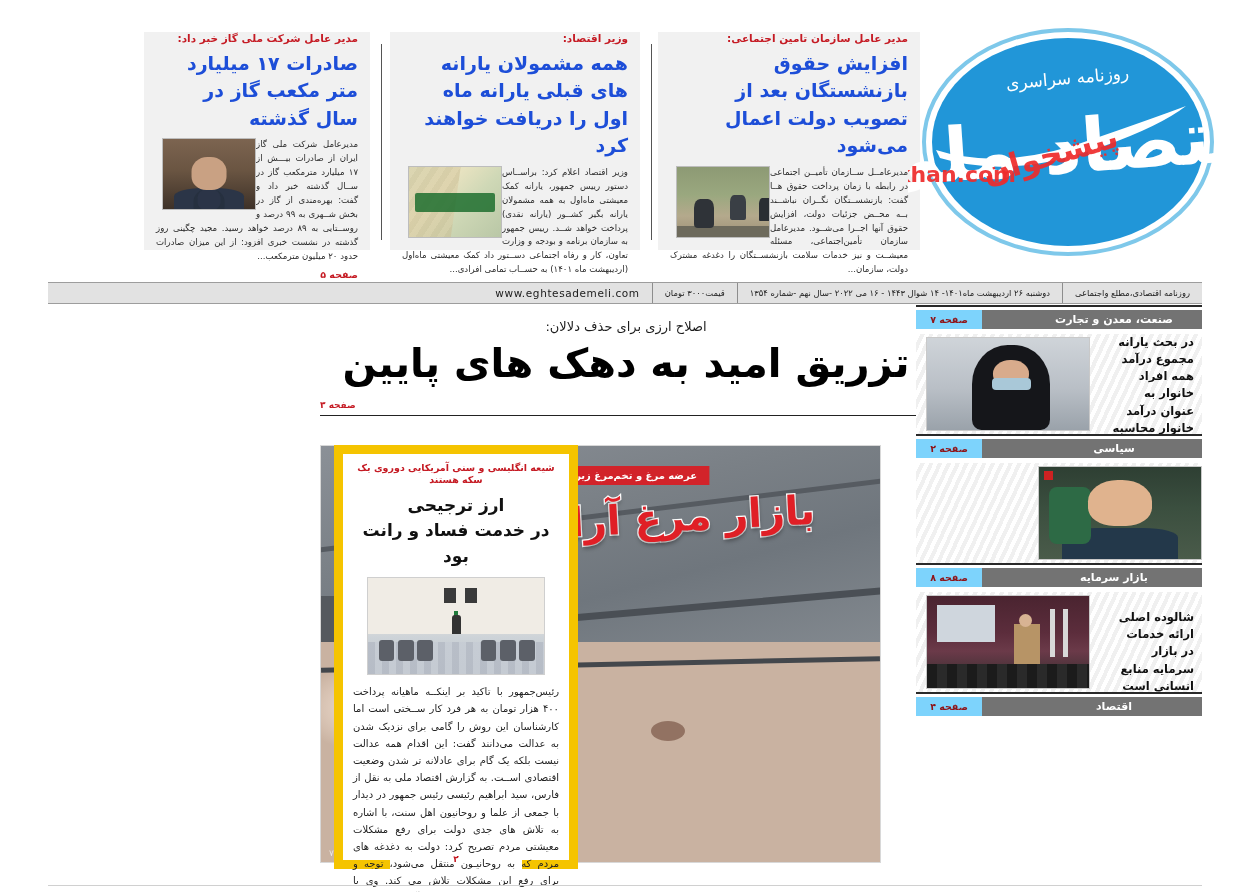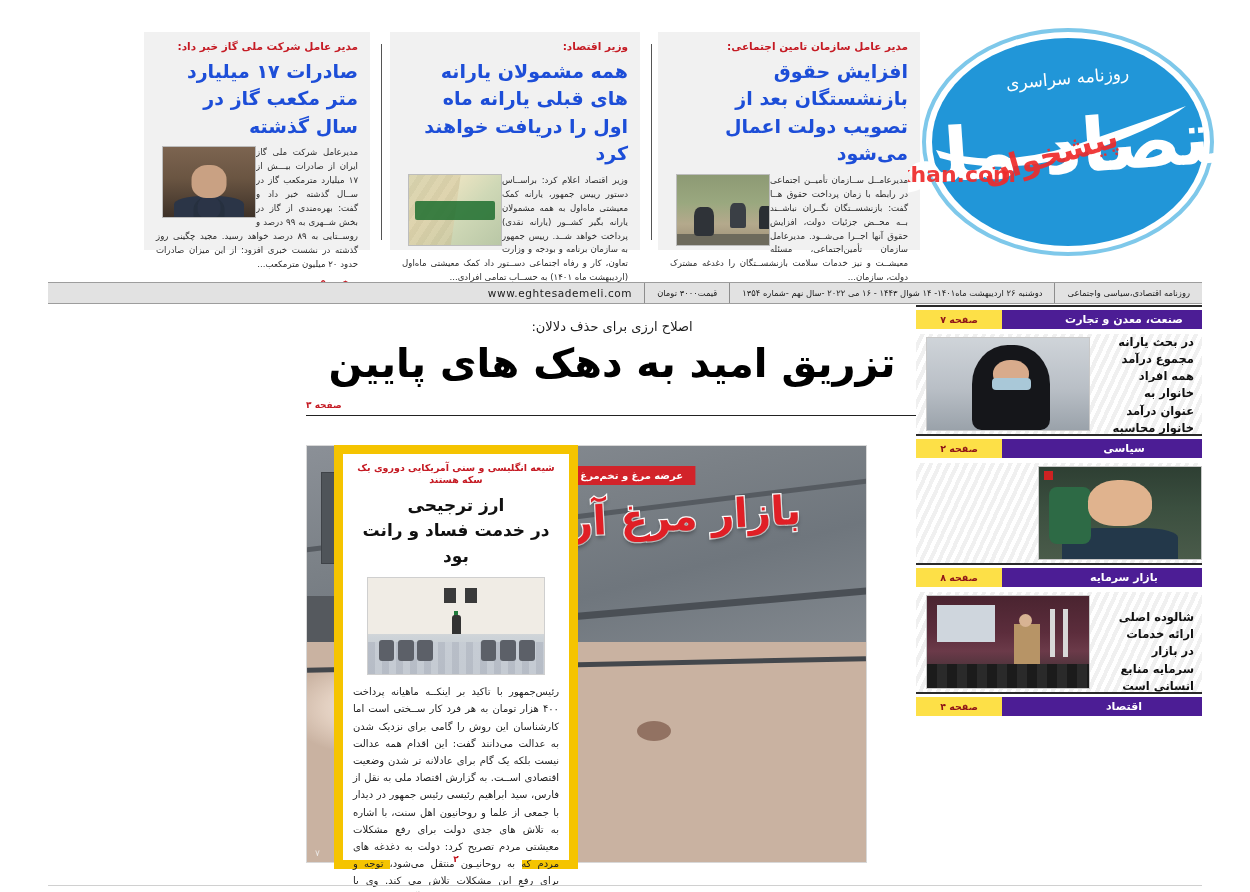--- a/index.html
+++ b/index.html
@@ -11,21 +11,21 @@
     overflow:hidden;
     direction:rtl;
   }
   .page{position:relative;width:1250px;height:892px;background:#fff;}
 
   
   .topstrip{position:absolute;left:0;top:0;width:1250px;height:278px;}
   .teaser{
     position:absolute;top:32px;height:218px;
     background:#f1f1f1;
-    padding:8px 12px 6px 12px;
+    padding:0 12px 6px 12px;
     box-sizing:border-box;
     text-align:right;
   }
   .teaser.t1{right:880px;width:226px;}
   .teaser.t2{right:610px;width:250px;}
   .teaser.t3{right:330px;width:262px;}
   .t-kicker{
     color:#c51a23;font-weight:bold;font-size:10.5px;line-height:1.3;
     margin-bottom:4px;
   }
@@ -94,21 +94,21 @@
   }
   .infoitem + .infoitem{border-right:1px solid #8d8d8d;}
   .infoitem.grow{flex:1;border-right:none;}
   .infoitem.web{font-family:"DejaVu Sans",sans-serif;font-size:10.5px;letter-spacing:.6px;direction:ltr;}
 
   
   .main{position:absolute;left:48px;top:305px;width:1154px;height:578px;}
 
   
   .lead{
-    position:absolute;right:284px;left:0;top:0;width:612px;
+    position:absolute;right:270px;left:0;top:0;width:612px;
   }
   .lead-kicker{text-align:center;font-size:13px;color:#1c1c1c;margin:14px 0 4px 0;}
   .lead-title{
     text-align:center;font-size:40px;font-weight:bold;color:#000;
     line-height:1.25;letter-spacing:-1px;margin:2px 0 2px 0;white-space:nowrap;
   }
   .lead-page{
     color:#c51a23;font-weight:bold;font-size:9px;
     position:absolute;right:auto;left:0;bottom:6px;
   }
@@ -183,25 +183,25 @@
   .ph-hall .carpet{position:absolute;left:0;bottom:0;width:100%;height:34%;
     background:repeating-linear-gradient(90deg,#b6bcc6 0 7px,#c6ccd4 7px 14px);opacity:.9;}
   .ph-hall .person{position:absolute;left:48%;top:38%;width:5%;height:20%;background:#333;border-radius:3px 3px 0 0;}
 
   
   .sidebar{position:absolute;right:0;top:0;width:286px;height:578px;}
   .sb-item{position:relative;width:286px;}
   .sb-topline{height:2px;background:#2a2a2a;margin-bottom:3px;}
   .sb-bar{display:flex;height:19px;align-items:stretch;}
   .sb-page{
-    background:#fde047;color:#8f1418;font-weight:bold;font-size:9.5px;
-    display:flex;align-items:center;justify-content:center;width:86px;order:2;
+    background:#7dd3fc;color:#8f1418;font-weight:bold;font-size:9.5px;
+    display:flex;align-items:center;justify-content:center;width:66px;order:2;
   }
   .sb-sec{
-    background:#4c1d95;color:#fff;font-weight:bold;font-size:11px;
+    background:#737373;color:#fff;font-weight:bold;font-size:11px;
     flex:1;display:flex;align-items:center;justify-content:center;order:1;padding-left:44px;
   }
   .sb-body{
     position:relative;height:100px;margin-top:5px;
     background:repeating-linear-gradient(115deg,#ffffff 0 4px,#f0f0f0 4px 8px);
     display:flex;align-items:center;
   }
   .sb-headline{
     width:112px;padding:0 8px 0 20px;box-sizing:border-box;
     font-weight:bold;font-size:11.5px;line-height:1.5;color:#111;text-align:right;margin-top:20px;
@@ -290,21 +290,21 @@
         <path d="M28 128 Q96 150 188 116 Q246 96 278 84 Q252 104 196 124 Q104 158 32 136 Z" fill="#ffffff"></path>
 
         <text x="212" y="124" fill="#ee2b2b" font-family="'DejaVu Sans',sans-serif" font-size="32" font-weight="bold" opacity="0.92" transform="rotate(-16 212 124)">پیشخوان</text>
         <text x="108" y="160" fill="#ee2b2b" font-family="'DejaVu Sans',sans-serif" font-size="22" font-weight="bold" opacity="0.92">Pishkhan.com</text>
       </svg>
     </div>
 
   </div>
 
   <div class="infobar">
-    <div class="infoitem">روزنامه اقتصادی،سیاسی واجتماعی</div>
+    <div class="infoitem">روزنامه اقتصادی،مطلع واجتماعی</div>
     <div class="infoitem">دوشنبه ۲۶ اردیبهشت ماه۱۴۰۱- ۱۴ شوال ۱۴۴۳ - ۱۶ می ۲۰۲۲ -سال نهم -شماره ۱۳۵۴</div>
     <div class="infoitem">قیمت۳۰۰۰ تومان</div>
     <div class="infoitem web">www.eghtesademeli.com</div>
     <div class="infoitem grow"></div>
   </div>
 
   <div class="main">
 
     <div class="lead">
       <div class="lead-kicker">اصلاح ارزی برای حذف دلالان:</div>

